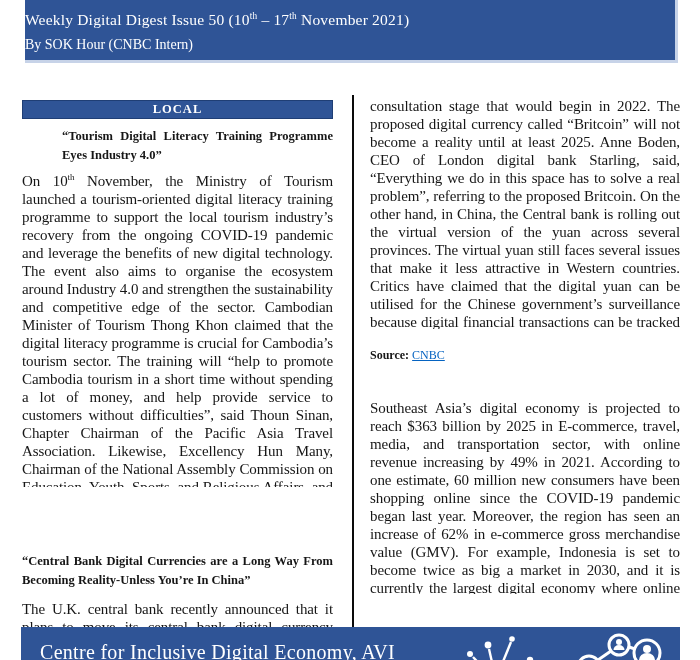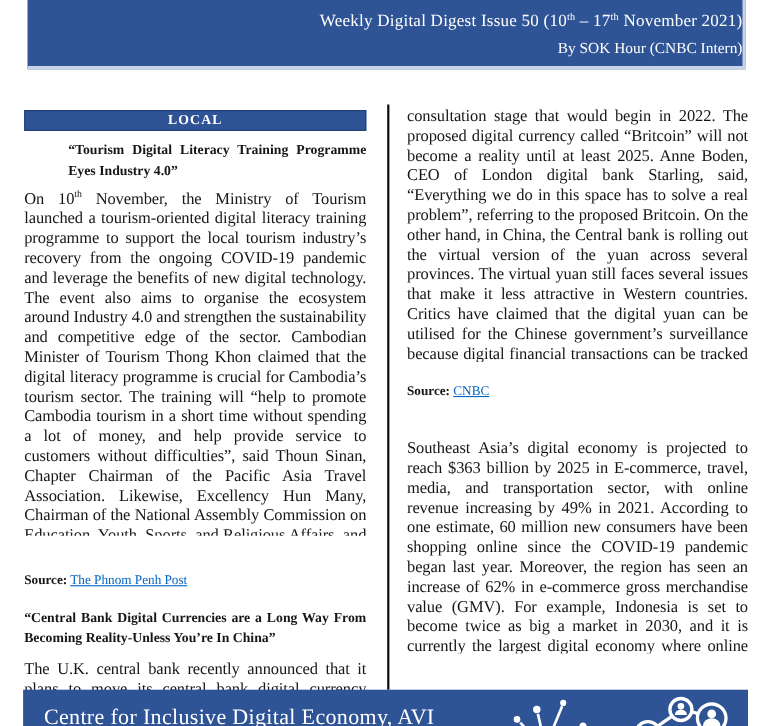--- a/index.html
+++ b/index.html
@@ -5,21 +5,21 @@
   html,body { margin:0; padding:0; background:#fff; }
   .page {
     position:relative; width:700px; height:660px; background:#ffffff;
     overflow:hidden; font-family:"Liberation Serif","DejaVu Serif",serif;
     color:#161616;
   }
 
   
   .header-bar {
     position:absolute; left:25px; top:0; width:650px; height:60px;
-    background:#2F5496; color:#ffffff; text-align:right;
+    background:#2F5496; color:#ffffff; text-align:left;
     border-right:3px solid #C7D3E8; border-bottom:3px solid #C7D3E8;
   }
   .header-line1 { margin-top:11px; font-size:15.5px; letter-spacing:0.2px; }
   .header-line2 { margin-top:8px; font-size:14px; }
   sup.sp { font-size:0.6em; vertical-align:super; line-height:0; }
 
   
   .col { position:absolute; }
   .col-left  { left:22px;  top:100px; width:311px; height:471px; }
   .col-right { left:370px; top:95px;  width:310px; height:565px; }
@@ -84,24 +84,20 @@
 
   <div class="divider"></div>
 
   <div class="col col-left">
     <div class="sec-bar l-bar1">LOCAL</div>
 
     <div class="art-title l-title1">“Tourism Digital Literacy Training Programme Eyes Industry 4.0”</div>
 
     <p class="body-p l-p1"><span>On 10</span><sup class="sp">th</sup><span> November, the Ministry of Tourism launched a tourism-oriented digital literacy training programme to support the local tourism industry’s recovery from the ongoing COVID-19 pandemic and leverage the benefits of new digital technology. The event also aims to organise the ecosystem around Industry 4.0 and strengthen the sustainability and competitive edge of the sector. Cambodian Minister of Tourism Thong Khon claimed that the digital literacy programme is crucial for Cambodia’s tourism sector. The training will “help to promote Cambodia tourism in a short time without spending a lot of money, and help provide service to customers without difficulties”, said Thoun Sinan, Chapter Chairman of the Pacific Asia Travel Association. Likewise, Excellency Hun Many, Chairman of the National Assembly Commission on Education, Youth, Sports, and Religious Affairs, and chairman of Cambodia 4.0 Centre, encouraged all relevant actors to contribute to strengthening the national adaptation of new digital skills so that Cambodia can reap benefits created by emerging technologies.</span></p>
 
-    <div class="source-line l-src1">
-      <span class="source-label">Source:</span>
-      <a class="source-link">The Phnom Penh Post</a>
-    </div>
 
 
     <div class="art-title l-title2">“Central Bank Digital Currencies are a Long Way From Becoming Reality-Unless You’re In China”</div>
 
     <p class="body-p l-p2">The U.K. central bank recently announced that it plans to move its central bank digital currency (CBDC) project to the</p>
   </div>
 
   <div class="col col-right">
     <p class="body-p r-p1">consultation stage that would begin in 2022. The proposed digital currency called “Britcoin” will not become a reality until at least 2025. Anne Boden, CEO of London digital bank Starling, said, “Everything we do in this space has to solve a real problem”, referring to the proposed Britcoin. On the other hand, in China, the Central bank is rolling out the virtual version of the yuan across several provinces. The virtual yuan still faces several issues that make it less attractive in Western countries. Critics have claimed that the digital yuan can be utilised for the Chinese government’s surveillance because digital financial transactions can be tracked for various purposes.</p>
 

